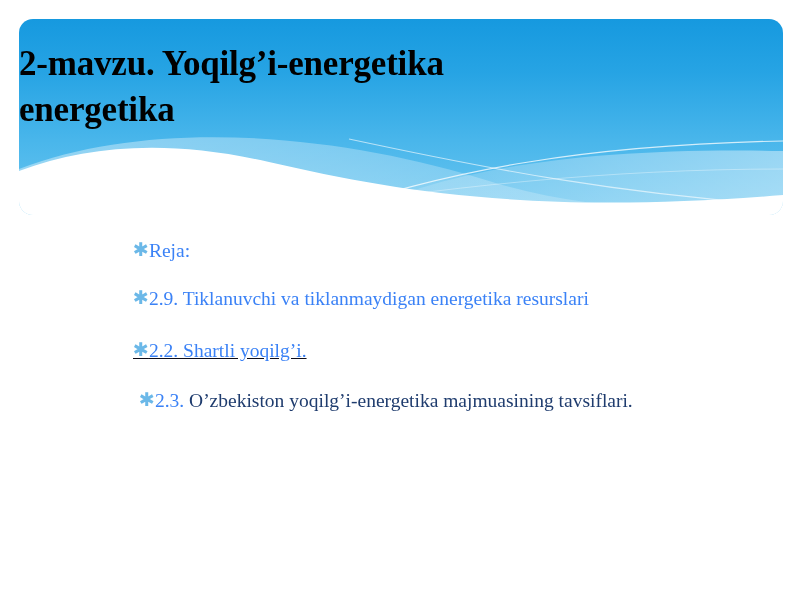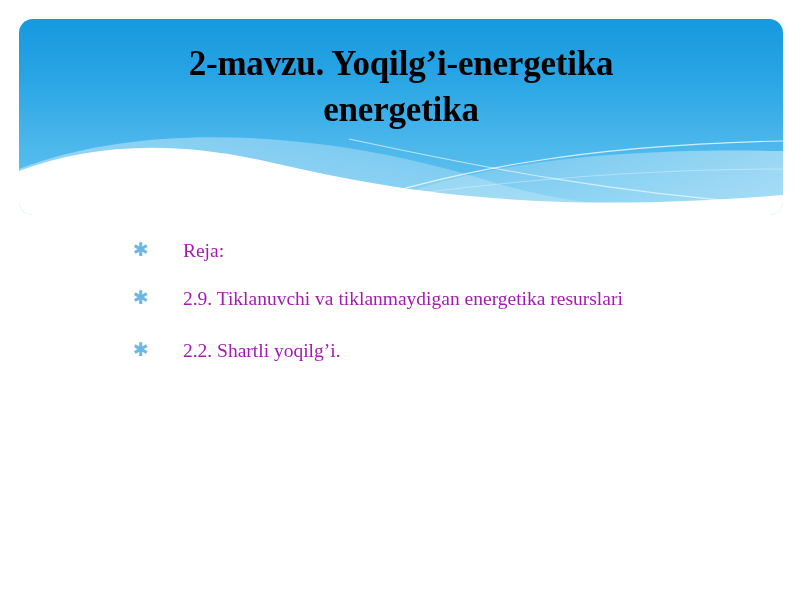--- a/index.html
+++ b/index.html
@@ -40,21 +40,21 @@
     inset: 0;
     width: 100%;
     height: 100%;
     display: block;
   }
   .title-block {
     position: absolute;
     left: 0;
     right: 0;
     top: 22px;
-    text-align: center;
+    text-align: left;
     z-index: 5;
   }
   .title-line {
     font-size: 35px;
     font-weight: bold;
     color: #000000;
     line-height: 46px;
     letter-spacing: -0.2px;
   }
 
@@ -69,33 +69,33 @@
     position: relative;
     font-size: 19.5px;
     line-height: 26px;
     color: #0d0d1a;
     text-align: justify;
     text-justify: inter-word;
     margin-bottom: 20px;
   }
   .para.p1 { margin-bottom: 22px; }
   .para.p2 { margin-bottom: 26px; }
-  .para.p3 { margin-bottom: 24px; }
+  .para.p3 { margin-bottom: 24px; text-decoration: underline; }
   .para .ind1 { display: inline-block; width: 28px; }
   .para .ind2 { display: inline-block; width: 34px; }
   .bullet {
     color: #6BB8E8;
     font-size: 19px;
     font-family: "DejaVu Sans", sans-serif;
     line-height: 1;
     vertical-align: 1px;
     letter-spacing: 0;
   }
   .navy { color: #1F3C6E; }
-  .dark { color: #a21caf; margin-left: 34px; }
+  .dark { color: #3b82f6; }
   .para:last-child { margin-bottom: 0; }
 </style>
 </head>
 <body>
 
 <div class="slide">
 
   <div class="banner">
     <div class="banner-bg"></div>
 
@@ -136,15 +136,18 @@
     </div>
 
     <div class="para p2">
       <span class="ind1"></span><span class="bullet">✱</span><span class="dark">2.9. Tiklanuvchi va tiklanmaydigan energetika resurslari</span>
     </div>
 
     <div class="para p3">
       <span class="ind1"></span><span class="bullet">✱</span><span class="dark">2.2. Shartli yoqilg’i.</span>
     </div>
 
+    <div class="para">
+      <span class="ind2"></span><span class="bullet">✱</span><span class="dark">2.3. </span><span class="navy">O’zbekiston yoqilg’i-energetika majmuasining tavsiflari.</span>
+    </div>
 
   </div>
 </div>
 
 </body></html>

